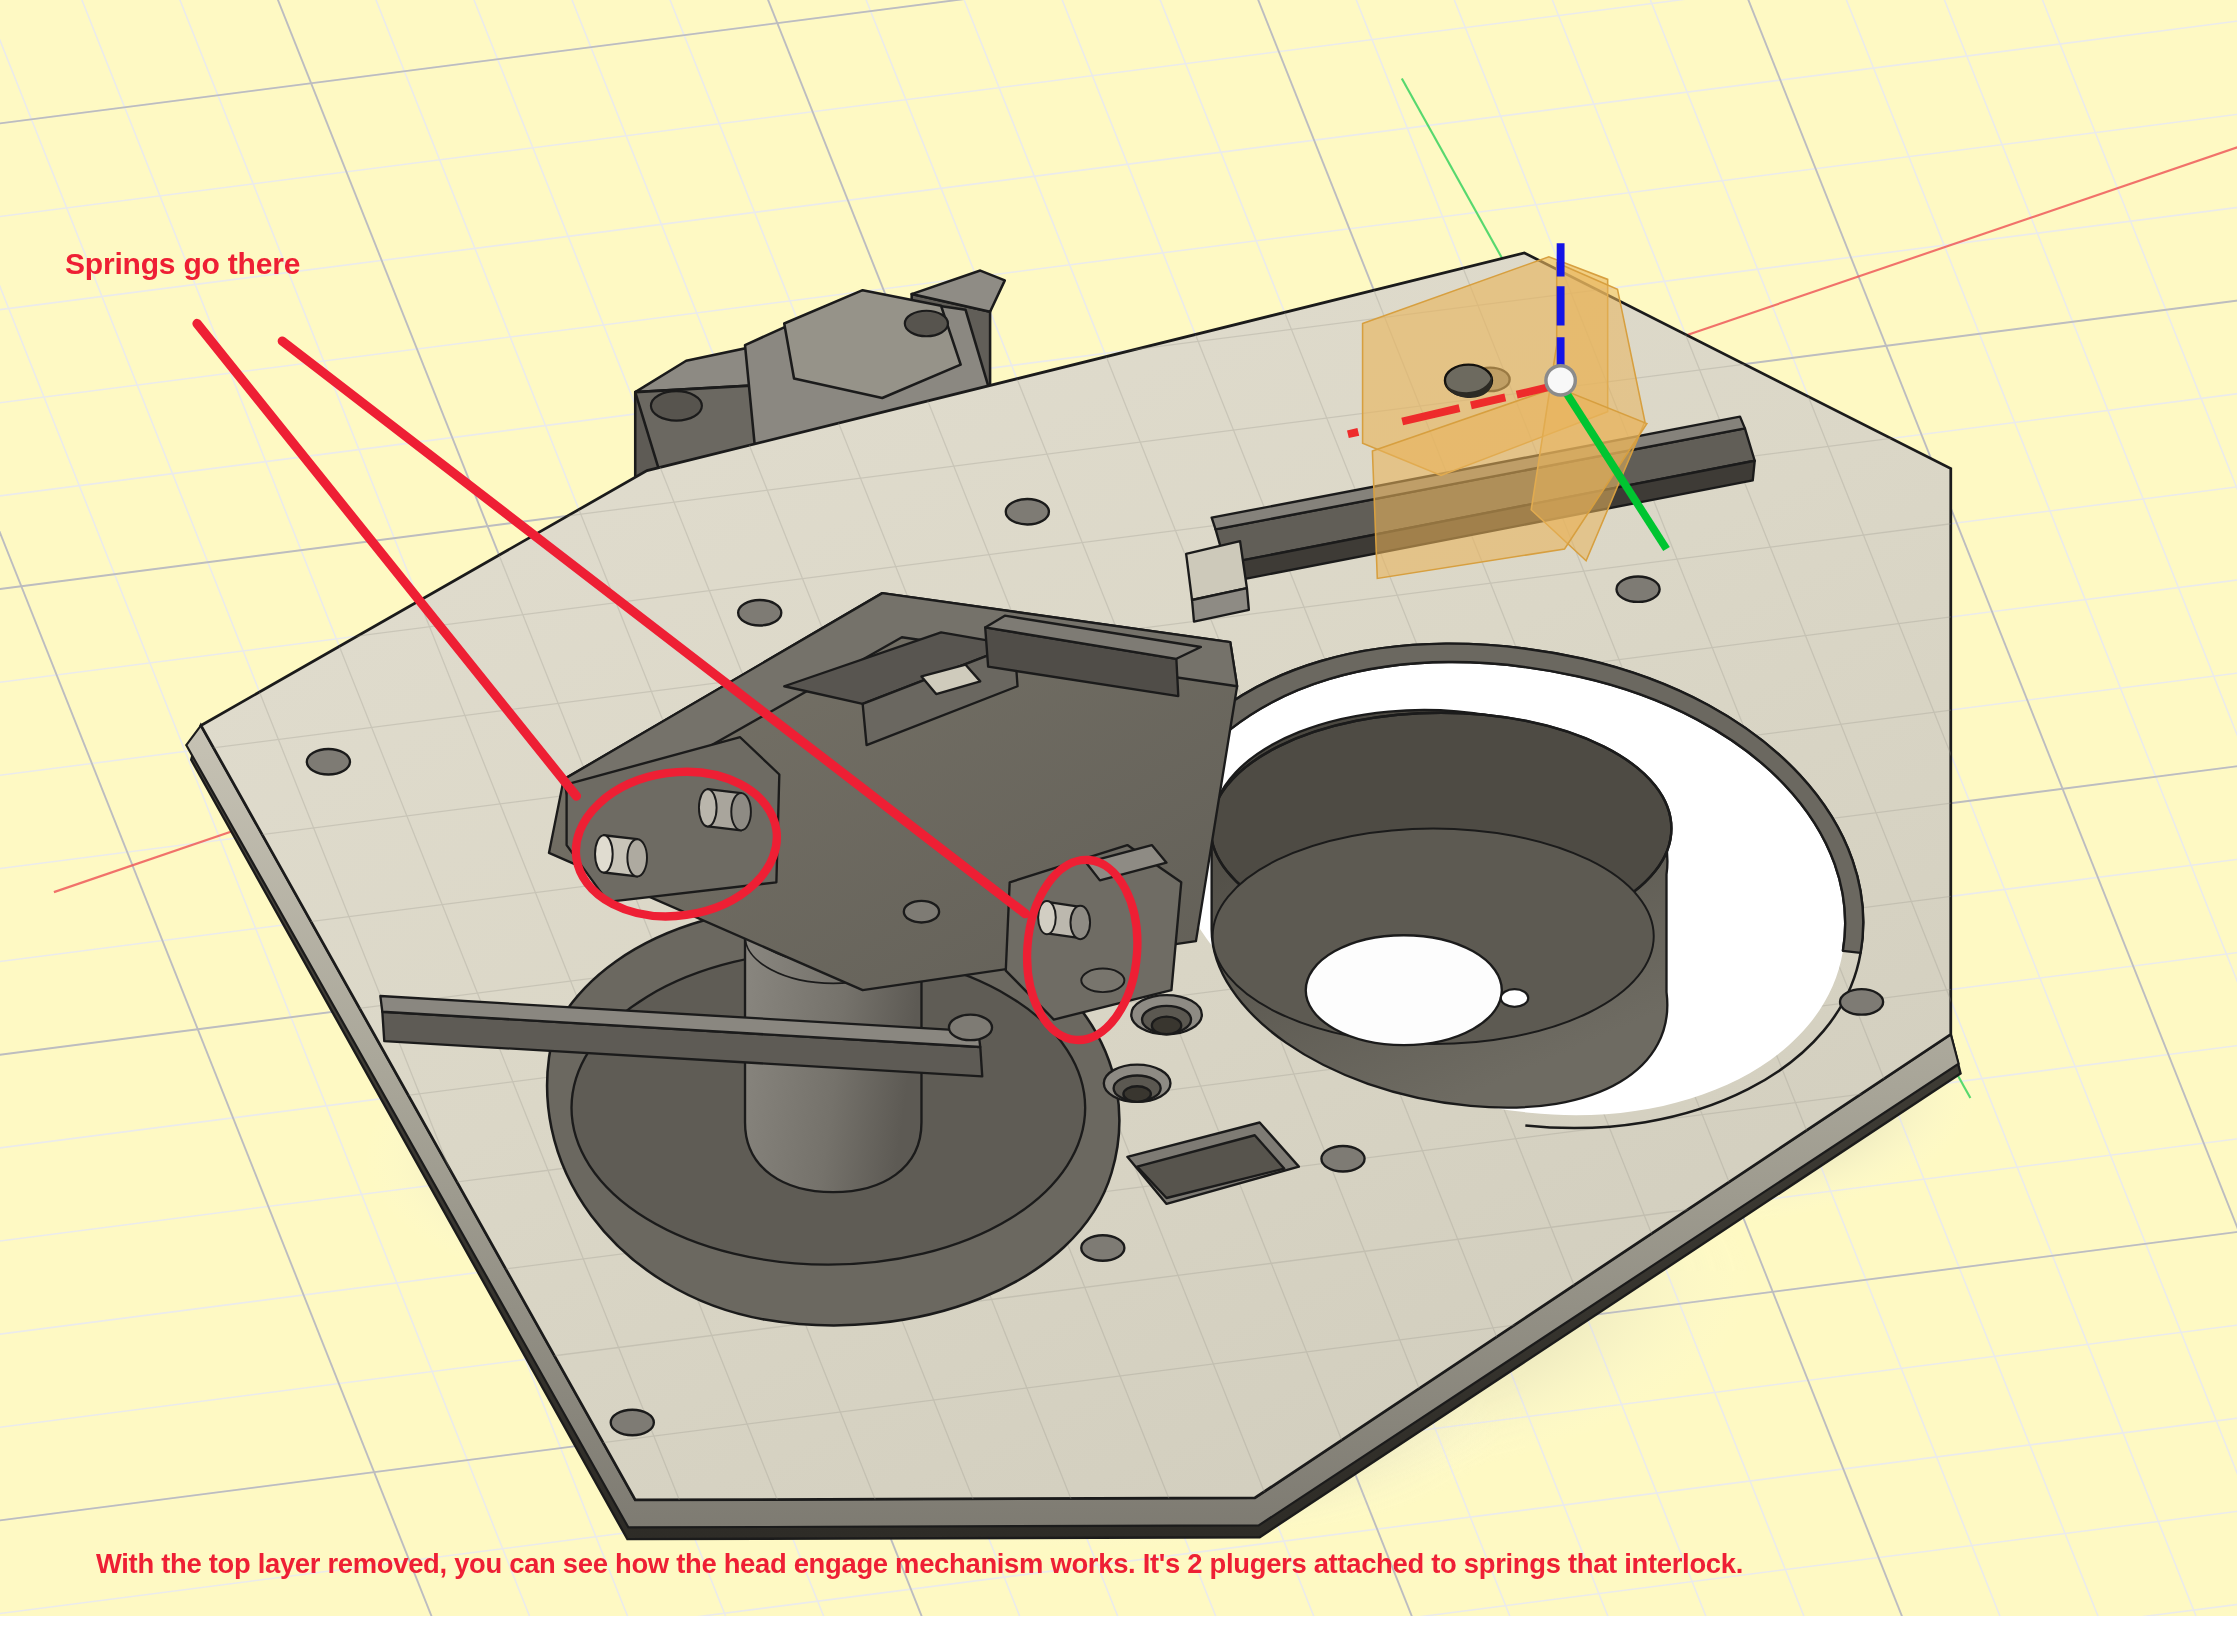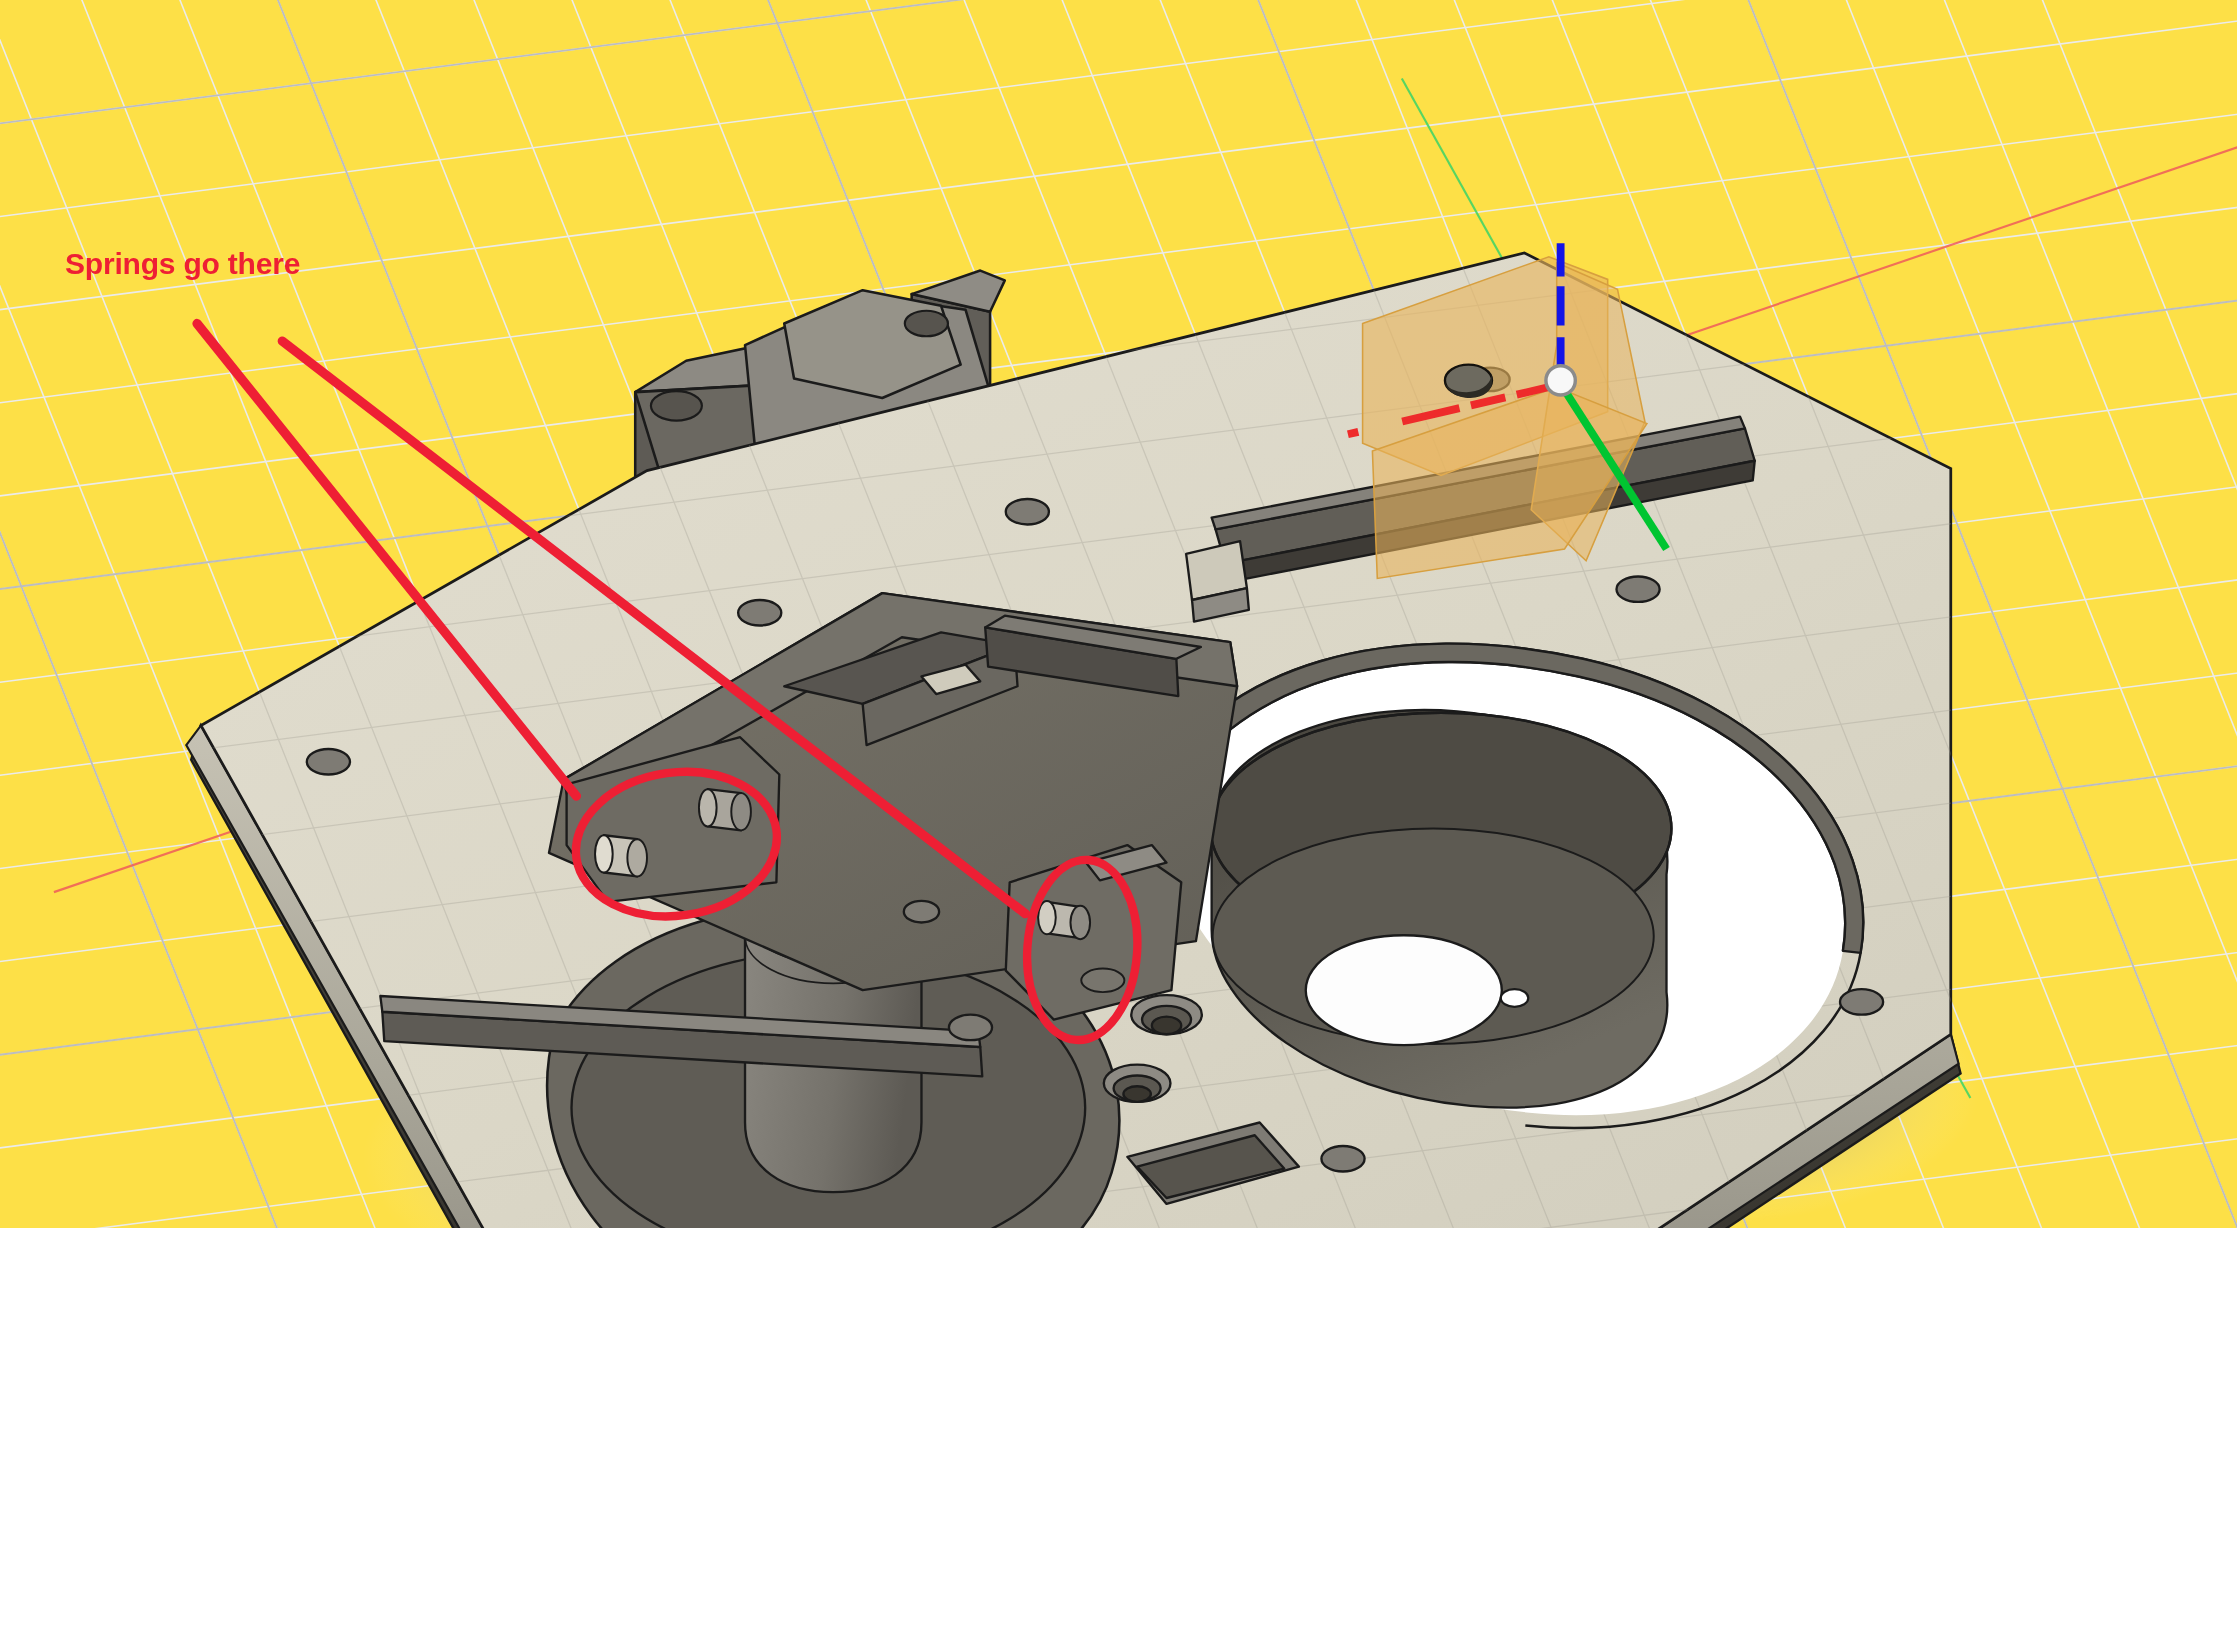--- a/index.html
+++ b/index.html
@@ -1,18 +1,18 @@
 <!DOCTYPE html>
 <html><head>
 <meta charset="utf-8">
 <style>
   html,body{margin:0;padding:0;background:#fff;}
   body{width:2238px;height:1647px;overflow:hidden;
        font-family:"Liberation Sans", sans-serif;}
-  #stage{position:relative;width:2238px;height:1228px;background:#fde047;overflow:hidden;text-decoration:underline;}
+  #stage{position:relative;width:2238px;height:1616px;background:#fef9c3;overflow:hidden;text-decoration:underline;}
   #viewport{position:absolute;inset:0;}
   svg.layer{position:absolute;left:0;top:0;width:2238px;height:1647px;}
   .anno-text{
     position:absolute;
     color:#ee1f34;
     font-weight:bold;
     white-space:nowrap;
     font-family:"Liberation Sans", sans-serif;
   }
   #anno-label-springs{left:65px;top:247px;font-size:30px;letter-spacing:-0.2px;}
@@ -386,16 +386,17 @@
     <g stroke="#ee1f34" fill="none" stroke-linecap="round">
       <line x1="201" y1="330" x2="588" y2="812" stroke-width="9.5"></line>
       <line x1="288" y1="348" x2="1046" y2="932" stroke-width="9.5"></line>
       <ellipse cx="690" cy="861" rx="103" ry="73" transform="rotate(-8 690 861)" stroke-width="8.5"></ellipse>
       <ellipse cx="1104" cy="969" rx="56" ry="92" transform="rotate(4 1104 969)" stroke-width="8.5"></ellipse>
     </g>
   </svg>
 
   <div class="anno-text" id="anno-label-springs">Springs go there</div>
 
+  <div class="anno-text" id="anno-caption">With the top layer removed, you can see how the head engage mechanism works. It's 2 plugers attached to springs that interlock.</div>
 
   </div>
 </div>
 
 
 </body></html>

